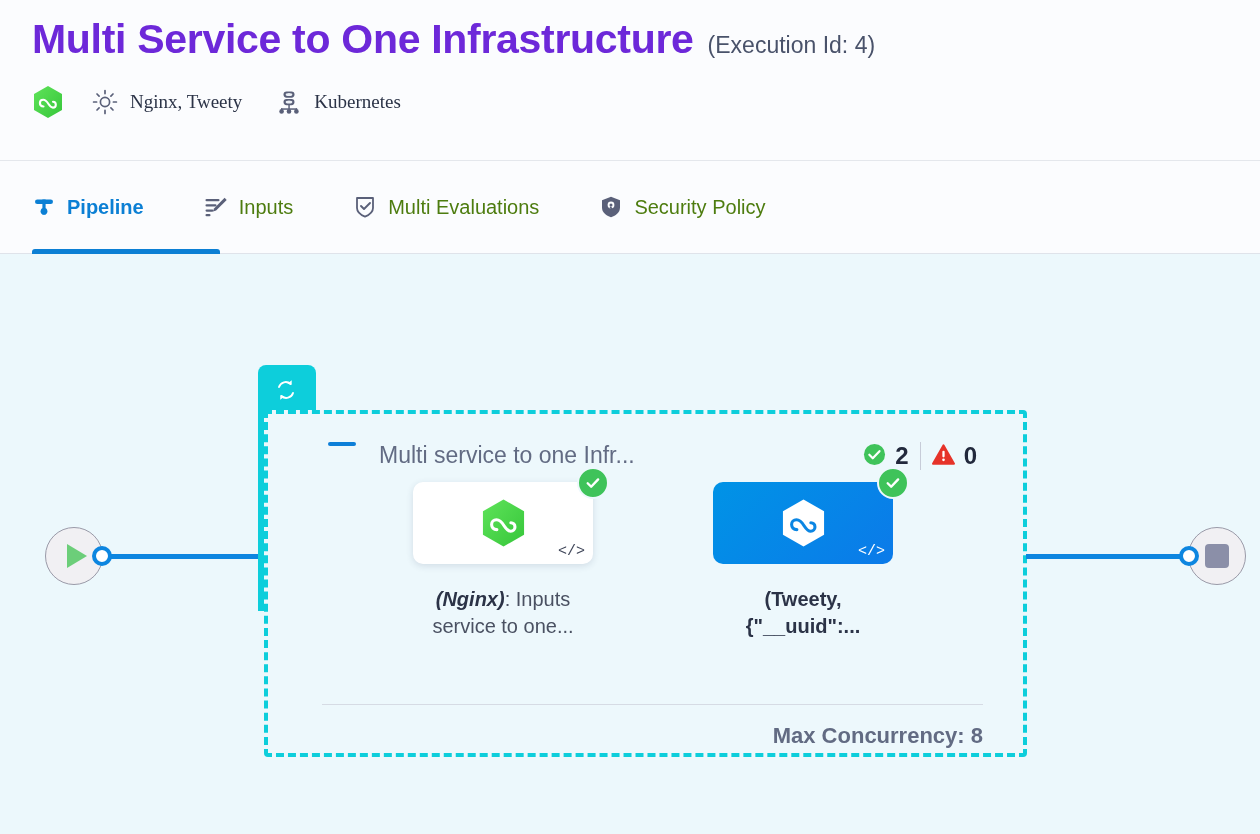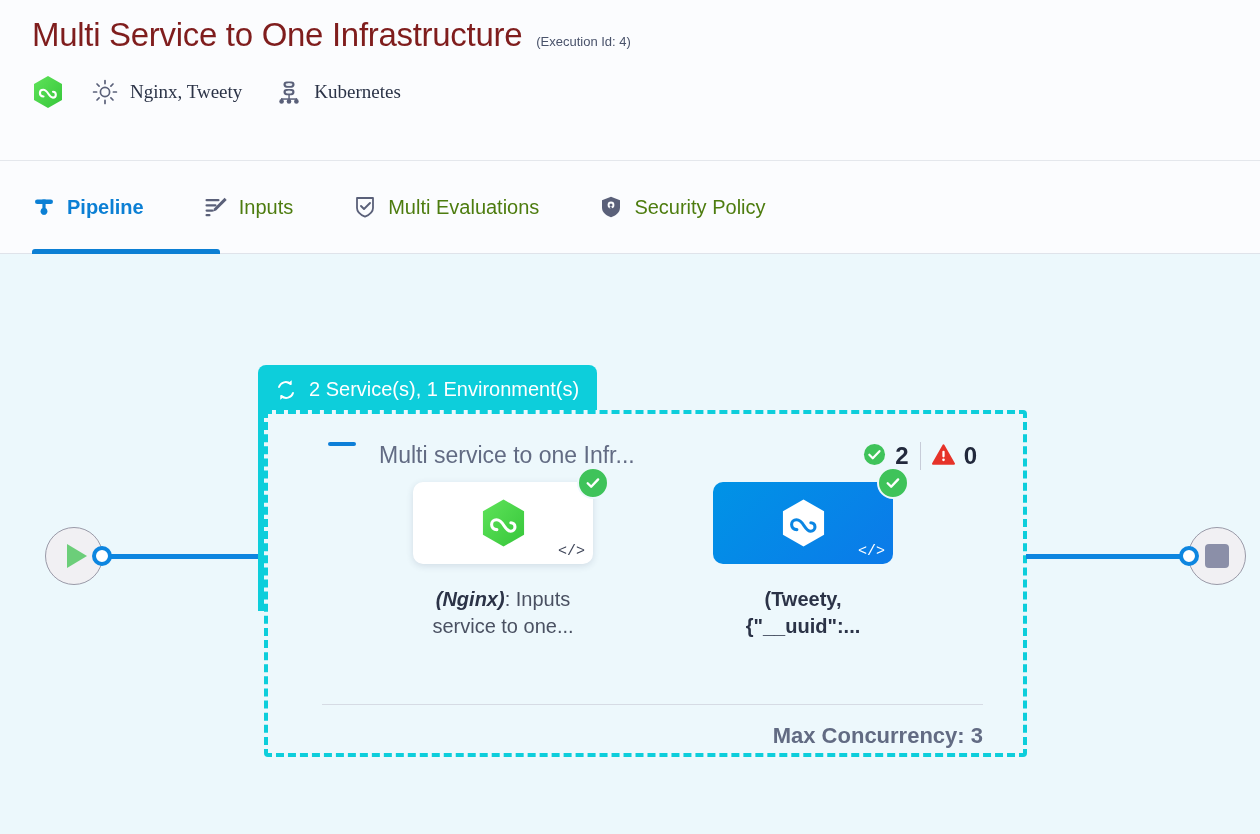--- a/index.html
+++ b/index.html
@@ -15,24 +15,24 @@
   
   .page-header {
     height: 161px;
     background: #fbfcfe;
     border-bottom: 1px solid #e4e7ec;
     padding: 14px 0 0 32px;
     position: relative;
   }
   .title-row { display: flex; align-items: baseline; gap: 14px; }
   .page-title {
-    font-size: 33px; font-weight: normal; color: #7f1d1d;
+    font-size: 41px; font-weight: bold; color: #6d28d9;
     letter-spacing: -0.3px; line-height: 1.25;
   }
-  .exec-id { font-size: 13px; color: #49526a; }
+  .exec-id { font-size: 23px; color: #49526a; }
 
   .meta-row { display: flex; align-items: center; margin-top: 20px; gap: 0; }
   .meta-logo { width: 32px; height: 34px; display: block; }
   .meta-gear { margin-left: 28px; width: 26px; height: 26px; display: block; }
   .meta-text {
     font-size: 19px; color: #2b3347; margin-left: 12px; white-space: nowrap; font-family: Liberation Serif, serif;
   }
   .meta-k8s-icon { margin-left: 34px; width: 26px; height: 26px; display: block; }
 
   
@@ -303,21 +303,20 @@
       <span class="badge-icon">
         <svg viewBox="0 0 24 24" width="24" height="24">
           <g fill="none" stroke="#ffffff" stroke-width="1.9" stroke-linecap="round" stroke-linejoin="round">
             <path d="M5 9 a7 7 0 0 1 11.5 -3"></path>
             <path d="M19 15 a7 7 0 0 1 -11.5 3"></path>
           </g>
           <path d="M17.8 2.2 l-0.2 4.6 l-4.2 -1.4 Z" fill="#ffffff"></path>
           <path d="M6.2 21.8 l0.2 -4.6 l4.2 1.4 Z" fill="#ffffff"></path>
         </svg>
       </span>
-      <span>2 Service(s), 1 Environment(s)</span>
     </div>
 
     <div class="group-left-bar"></div>
 
     <div class="group-box">
 
       <div class="group-title-row">
         <span class="collapse-icon"></span>
         <span class="group-title">Multi service to one Infr...</span>
 
@@ -385,21 +384,21 @@
             <svg viewBox="0 0 24 24" width="22" height="22">
               <path d="M6.2 12.3 l3.8 3.8 l7.6 -8" fill="none" stroke="#ffffff" stroke-width="2.6" stroke-linecap="round" stroke-linejoin="round"></path>
             </svg>
           </span>
           <span class="code-glyph white">&lt;/&gt;</span>
         </div>
         <div class="node-label all-bold">(Tweety, {"__uuid":...</div>
       </div>
 
       <div class="group-sep"></div>
-      <div class="max-conc">Max Concurrency: 3</div>
+      <div class="max-conc">Max Concurrency: 8</div>
     </div>
   </div>
 
   <div class="edge edge-right"></div>
   <div class="port port-end"></div>
   <div class="term-node end-node">
     <div class="stop-sq"></div>
   </div>
 </div>
 

